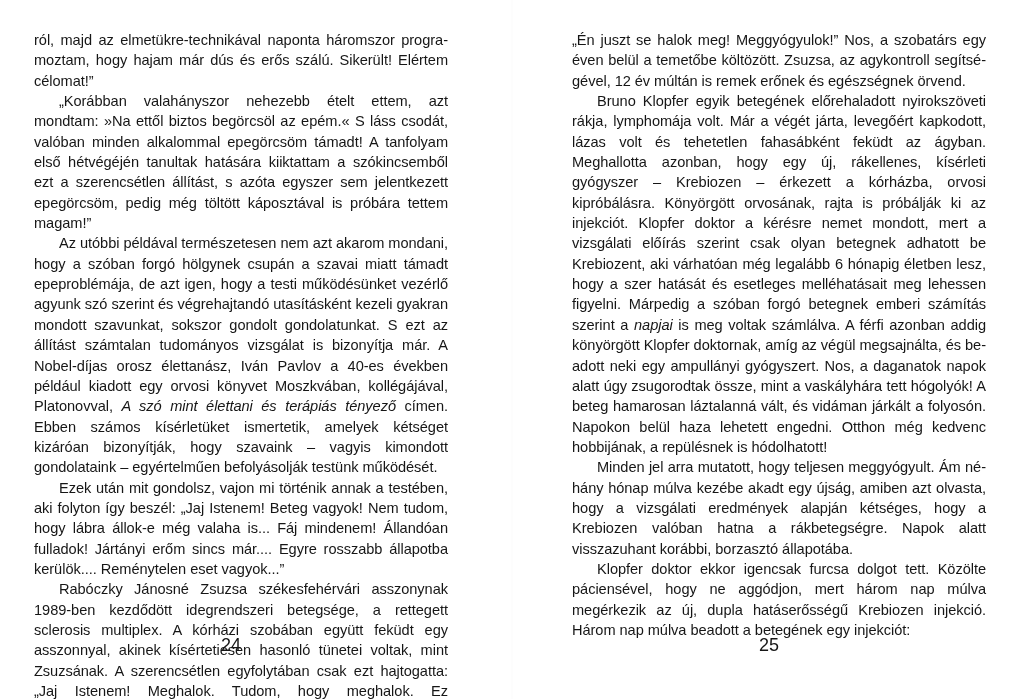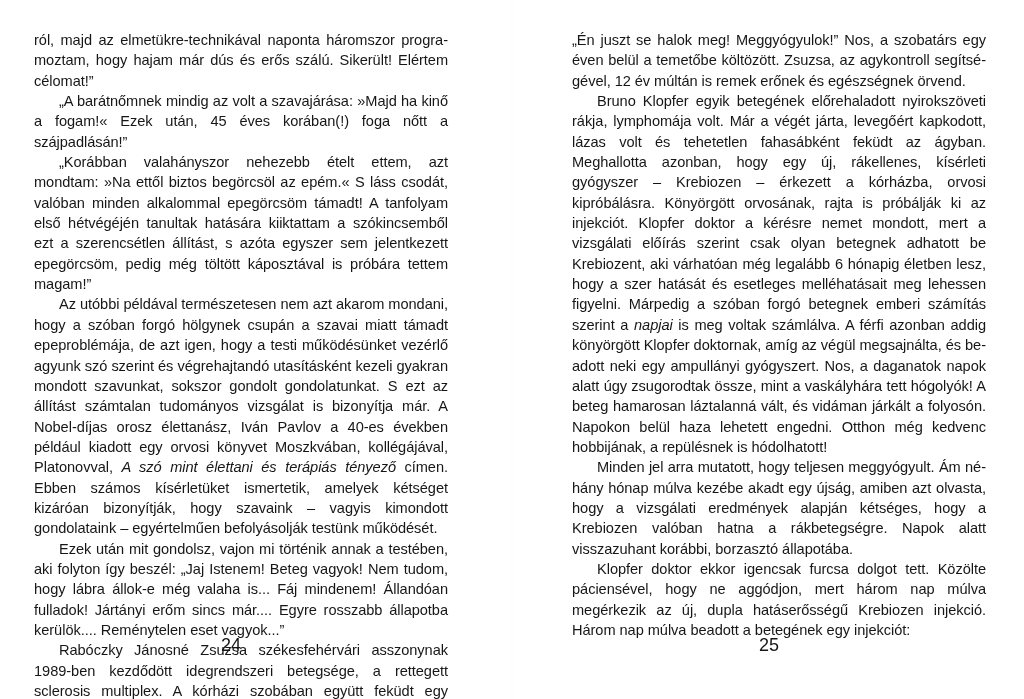--- a/index.html
+++ b/index.html
@@ -69,23 +69,20 @@
 </head>
 <body>
 
 <div class="spread">
 
   <div class="page left body-text">
     <p class="para no-indent">
       <span>ról, majd az elmetükre-technikával naponta háromszor progra­moztam, hogy hajam már dús és erős szálú. Sikerült! Elértem célomat!”</span>
     </p>
     <p class="para indent">
-      <span>„A barátnőmnek mindig az volt a szavajárása: »Majd ha kinő a fogam!« Ezek után, 45 éves korában(!) foga nőtt a szájpadlásán!”</span>
-    </p>
-    <p class="para indent">
       <span>„Korábban valahányszor nehezebb ételt ettem, azt mondtam: »Na ettől biztos begörcsöl az epém.« S láss csodát, valóban min­den alkalommal epegörcsöm támadt! A tanfolyam első hétvégéjén tanultak hatására kiiktattam a szókincsemből ezt a szerencsétlen állítást, s azóta egyszer sem jelentkezett epegörcsöm, pedig még töltött káposztával is próbára tettem magam!”</span>
     </p>
     <p class="para indent">
       <span>Az utóbbi példával természetesen nem azt akarom mondani, hogy a szóban forgó hölgynek csupán a szavai miatt támadt epe­problémája, de azt igen, hogy a testi működésünket vezérlő agyunk szó szerint és végrehajtandó utasításként kezeli gyakran mondott szavunkat, sokszor gondolt gondolatunkat. S ezt az állítást szám­talan tudományos vizsgálat is bizonyítja már. A Nobel-díjas orosz élettanász, Iván Pavlov a 40-es években például kiadott egy orvo­si könyvet Moszkvában, kollégájával, Platonovval, </span><em>A szó mint élet­tani és terápiás tényező</em><span> címen. Ebben számos kísérletüket ismer­tetik, amelyek kétséget kizáróan bizonyítják, hogy szavaink – vagyis kimondott gondolataink – egyértelműen befolyásolják tes­tünk működését.</span>
     </p>
     <p class="para indent">
       <span>Ezek után mit gondolsz, vajon mi történik annak a testében, aki folyton így beszél: „Jaj Istenem! Beteg vagyok! Nem tudom, hogy lábra állok-e még valaha is... Fáj mindenem! Állandóan fulladok! Jártányi erőm sincs már.... Egyre rosszabb állapotba kerülök.... Reménytelen eset vagyok...”</span>
     </p>
     <p class="para indent">
       <span>Rabóczky Jánosné Zsuzsa székesfehérvári asszonynak 1989-ben kezdődött idegrendszeri betegsége, a rettegett sclerosis multiplex. A kórházi szobában együtt feküdt egy asszonnyal, aki­nek kísértetiesen hasonló tünetei voltak, mint Zsuzsának. A sze­rencsétlen egyfolytában csak ezt hajtogatta: „Jaj Istenem! Meg­halok. Tudom, hogy meghalok. Ez gyógyíthatatlan betegség! Tudom, hogy meghalok.” Zsuzsa egy idő után begurult, és azt mondta:</span>

